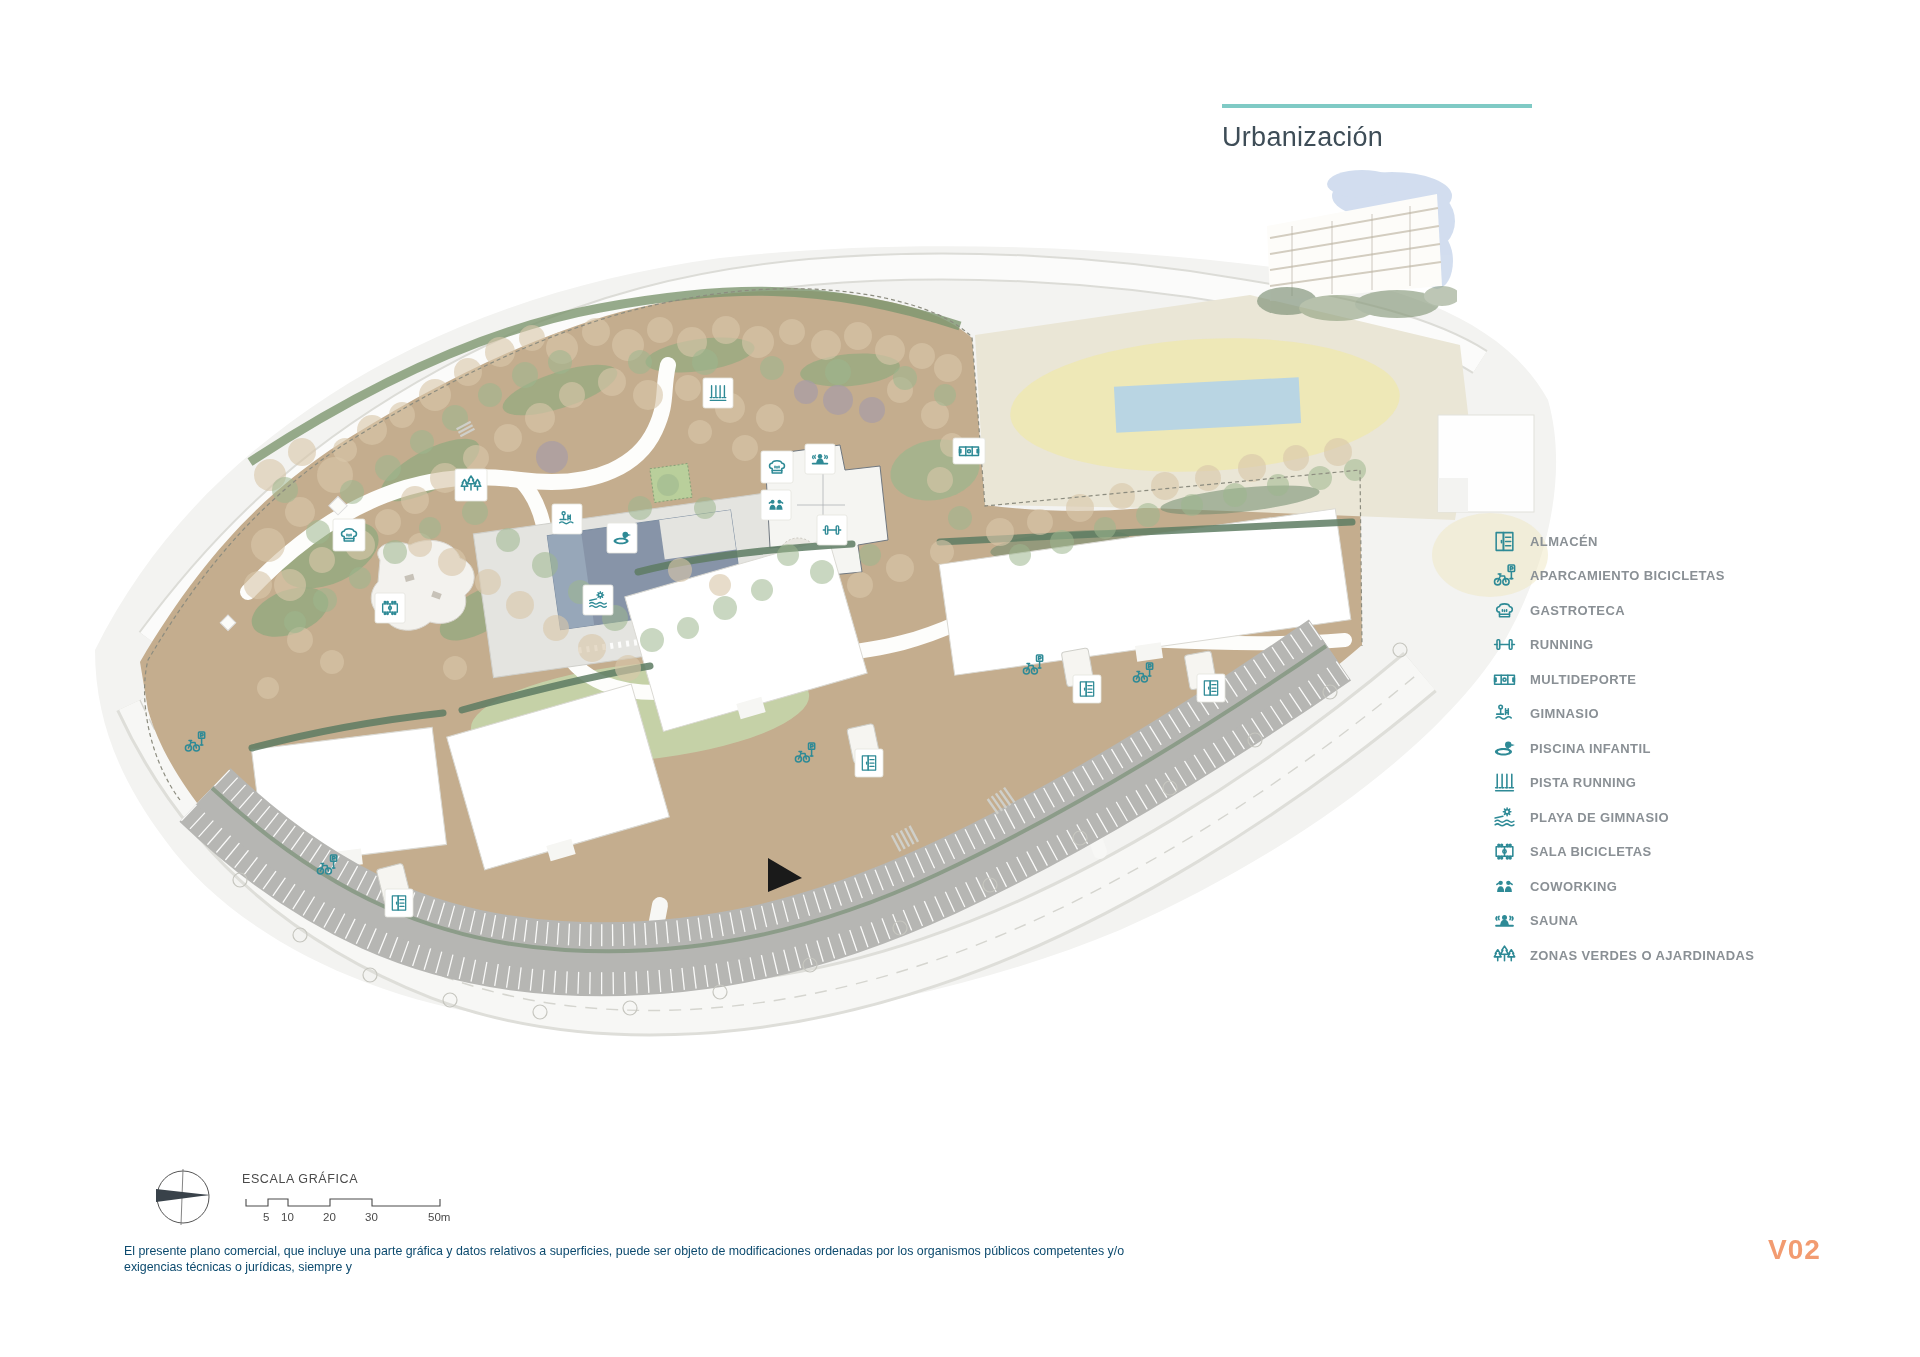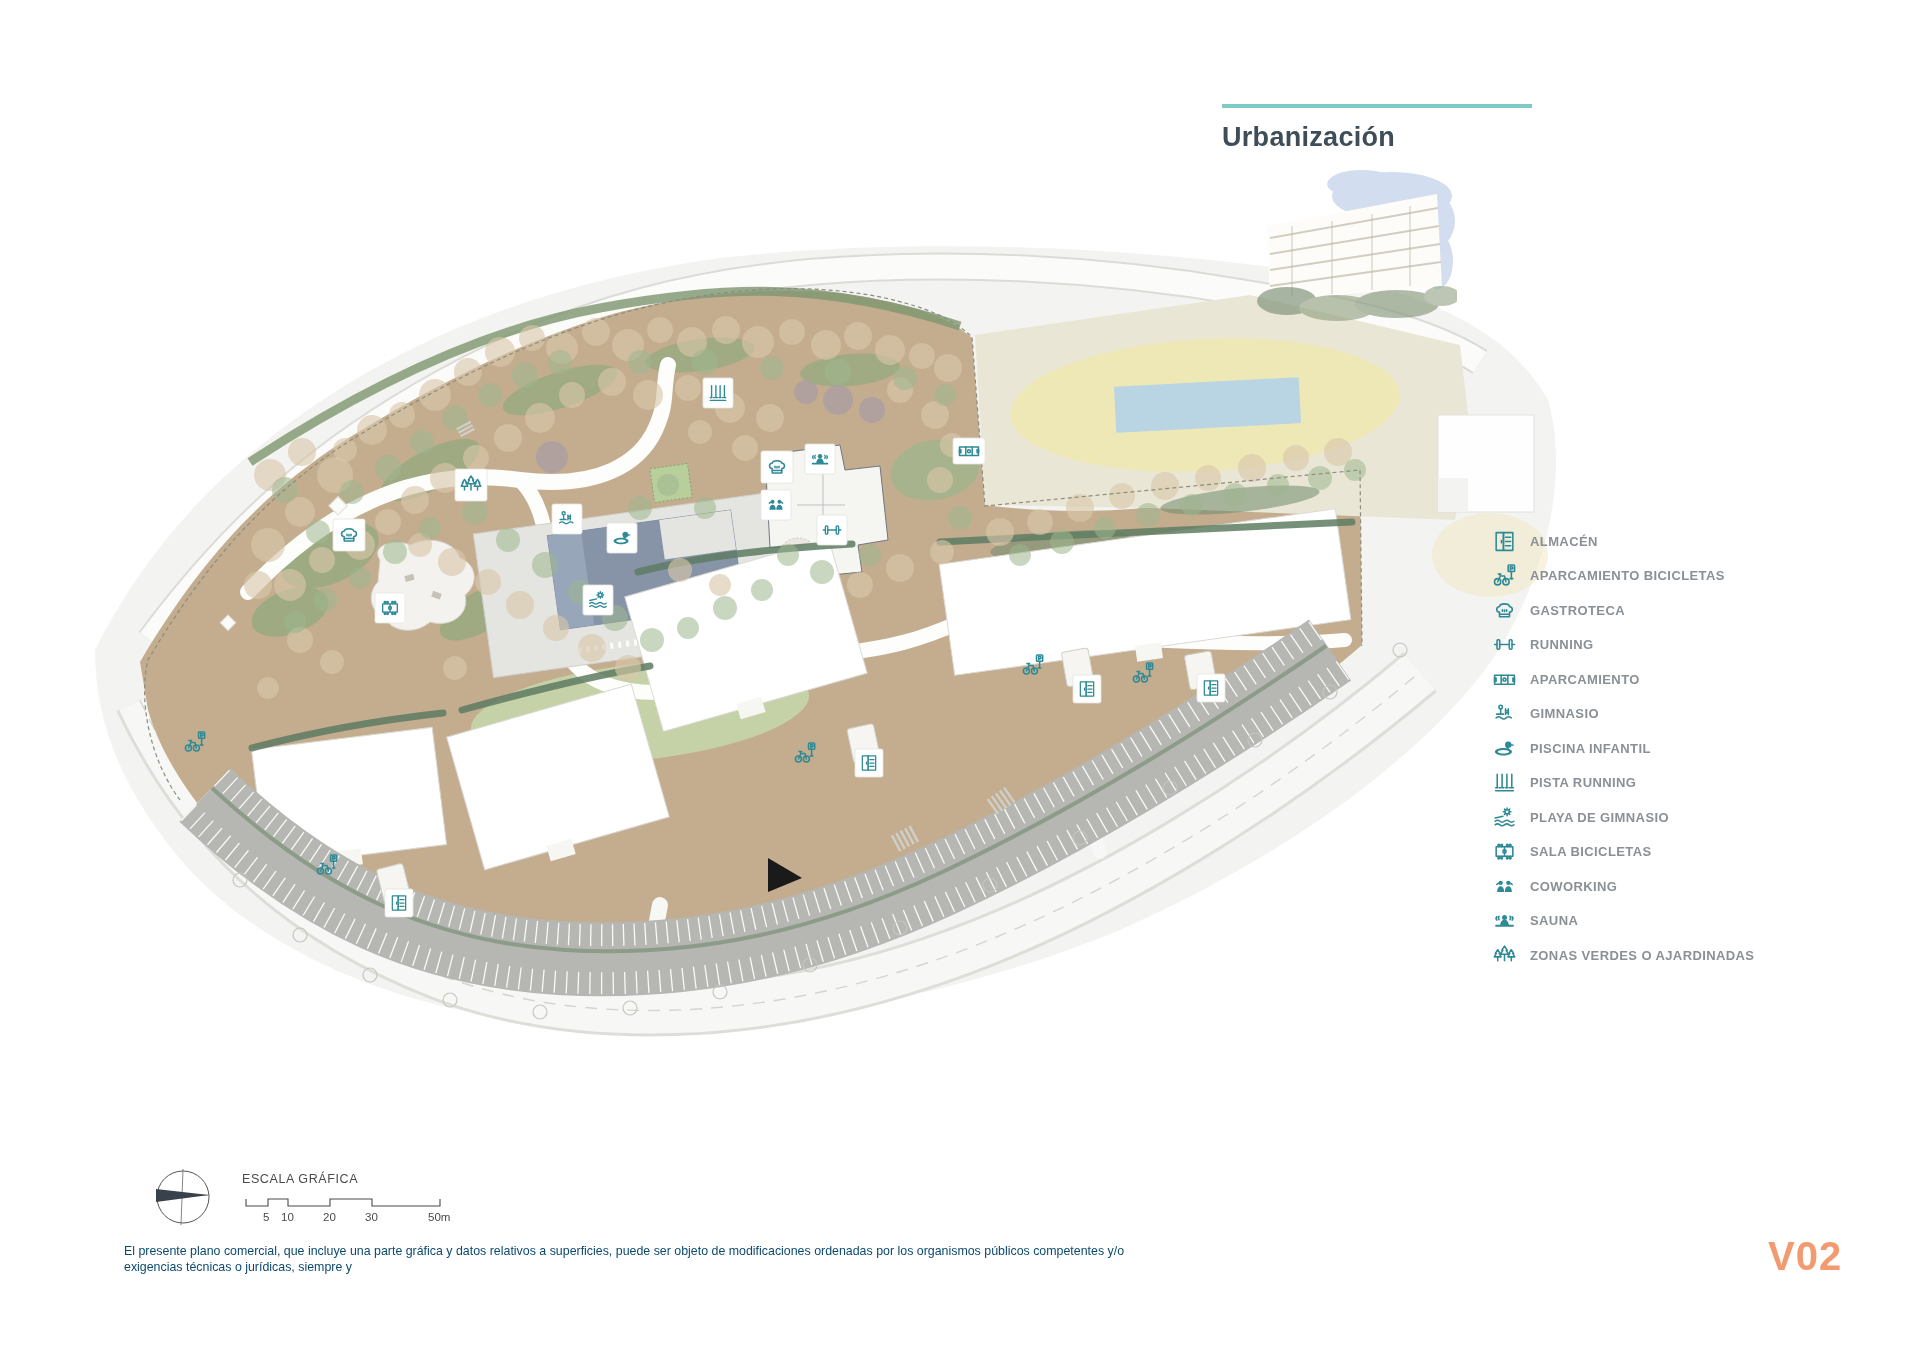--- a/index.html
+++ b/index.html
@@ -9,29 +9,29 @@
   .t1{fill:#d8c6aa;opacity:.62}
   .t2{fill:#9cb68e;opacity:.55}
   .t4{fill:#a79da6;opacity:.72}
   .t5{fill:none;stroke:#c6c6bf;stroke-width:1.2}
   .bldg{fill:#ffffff;stroke:#dad9d3;stroke-width:1}
   .ic{stroke:#2e8a96;fill:none;stroke-width:1.5;stroke-linecap:round;stroke-linejoin:round}
   .icf{fill:#2e8a96;stroke:none}
   .mkbg{fill:#ffffff;stroke:#e4e4de;stroke-width:.8}
   
   .accent-line{position:absolute;left:1222px;top:104px;width:310px;height:4px;}
-  .panel-title{position:absolute;left:1222px;top:122px;font-size:27px;font-weight:bold;color:#3e4d57;letter-spacing:.3px;text-align:right;}
+  .panel-title{position:absolute;left:1222px;top:122px;font-size:27px;font-weight:normal;color:#3e4d57;letter-spacing:.3px;text-align:right;}
   .vignette{position:absolute;left:1252px;top:166px;}
   .legend{position:absolute;left:1492px;top:524px;}
   .lrow{display:flex;align-items:center;height:34.5px;font-weight:bold;}
   .lic{width:25px;height:25px;flex:0 0 25px;}
   .llab{margin-left:13px;font-size:13px;color:#8a9095;letter-spacing:.4px;white-space:nowrap;}
   
   .disclaimer{position:absolute;left:124px;top:1243px;width:1060px;font-size:12.4px;line-height:16.4px;color:#0c4a6e;}
-  .version{position:absolute;left:1768px;top:1234px;font-size:40px;font-weight:bold;letter-spacing:1px;}
+  .version{position:absolute;left:1768px;top:1234px;font-size:28px;font-weight:bold;letter-spacing:1px;}
   svg text{font-family:"Liberation Sans",sans-serif;}
 </style>
 </head>
 <body>
 
 <svg id="map-svg" width="1920" height="1357" viewBox="0 0 1920 1357">
   <defs>
     <symbol id="i-almacen" viewBox="0 0 24 24">
       <g class="ic">
           <rect x="4" y="3.5" width="7" height="17"></rect>
@@ -584,21 +584,21 @@
   <div class="lrow">
       <svg class="lic" viewBox="0 0 24 24">
         <use href="#i-gym"></use>
       </svg>
       <span class="llab">RUNNING</span>
     </div>
   <div class="lrow">
       <svg class="lic" viewBox="0 0 24 24">
         <use href="#i-multi"></use>
       </svg>
-      <span class="llab">APARCAMIENTO</span>
+      <span class="llab">MULTIDEPORTE</span>
     </div>
   <div class="lrow">
       <svg class="lic" viewBox="0 0 24 24">
         <use href="#i-pool"></use>
       </svg>
       <span class="llab">GIMNASIO</span>
     </div>
   <div class="lrow">
       <svg class="lic" viewBox="0 0 24 24">
         <use href="#i-duck"></use>

